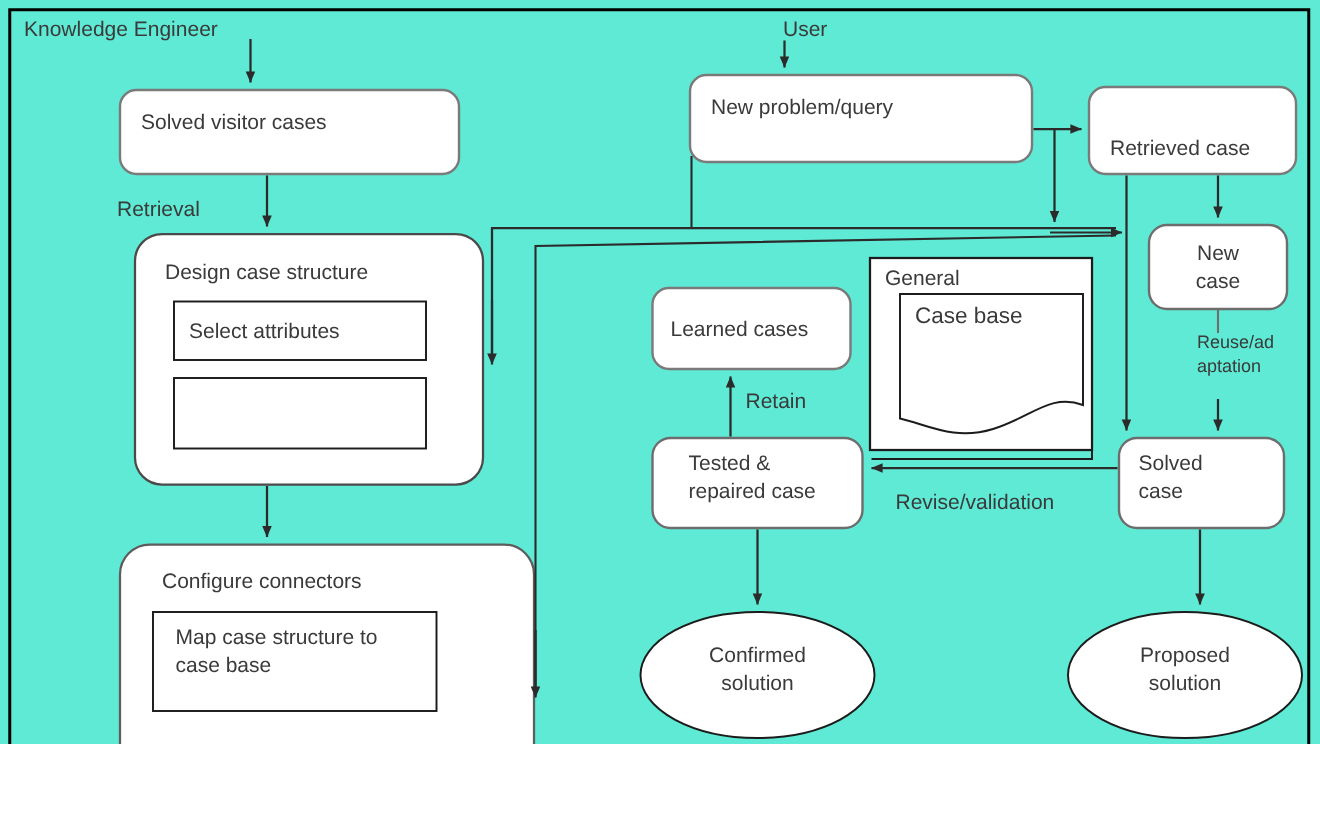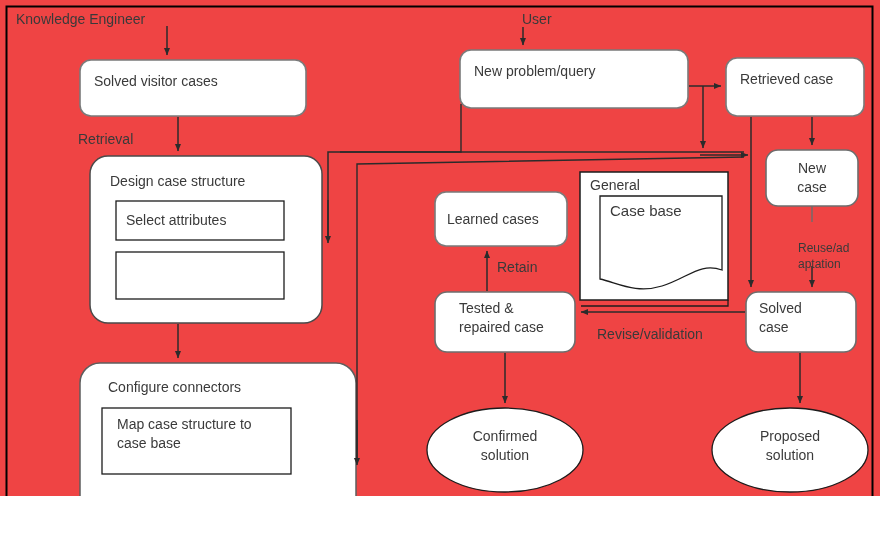--- a/index.html
+++ b/index.html
@@ -1,17 +1,17 @@
 <!DOCTYPE html>
 <html><head>
 <meta charset="utf-8">
 <style>
   html,body{margin:0;padding:0;background:#ffffff;}
   body{width:880px;height:556px;font-family:"Liberation Sans",sans-serif;}
-  #stage{position:relative;width:880px;height:496px;overflow:hidden;background:#ef4444;}
+  #stage{position:relative;width:880px;height:496px;overflow:hidden;background:#5eead4;}
   #svg{position:absolute;left:0;top:0;width:880px;height:556px;}
   .lbl{position:absolute;color:#3a3a3a;font-size:14px;line-height:1.35;white-space:pre-line;}
   .lbl.c{text-align:center;}
 </style>
 </head>
 <body>
 
 <div id="stage">
 
   <svg id="svg" viewBox="0 0 880 556">
@@ -106,42 +106,42 @@
   <div class="lbl" style="left:126px;top:211px;">Select attributes</div>
 
 
   <div class="lbl" style="left:108px;top:378px;">Configure connectors</div>
 
   <div class="lbl" style="left:117px;top:415px;">Map case structure to
 case base</div>
 
   <div class="lbl" style="left:474px;top:62px;">New problem/query</div>
 
-  <div class="lbl" style="left:740px;top:70px;text-align:right;">Retrieved case</div>
+  <div class="lbl" style="left:740px;top:89px;text-align:right;">Retrieved case</div>
 
   <div class="lbl c" style="left:766px;top:159px;width:92px;">New
 case</div>
 
   <div class="lbl" style="left:590px;top:176px;">General</div>
 
   <div class="lbl" style="left:610px;top:201px;font-size:15px;">Case base</div>
 
   <div class="lbl" style="left:447px;top:210px;">Learned cases</div>
 
   <div class="lbl" style="left:497px;top:258px;">Retain</div>
 
   <div class="lbl" style="left:443px;top:299px;margin-left:16px;">Tested &amp;
 repaired case</div>
 
   <div class="lbl" style="left:597px;top:325px;">Revise/validation</div>
 
   <div class="lbl" style="left:759px;top:299px;">Solved
 case</div>
 
-  <div class="lbl" style="left:798px;top:220px;font-size:12px;margin-top:20px;">Reuse/ad
+  <div class="lbl" style="left:798px;top:220px;font-size:12px;">Reuse/ad
 aptation</div>
 
   <div class="lbl c" style="left:427px;top:427px;width:156px;">Confirmed
 solution</div>
 
   <div class="lbl c" style="left:712px;top:427px;width:156px;">Proposed
 solution</div>
 
 </div>
 

